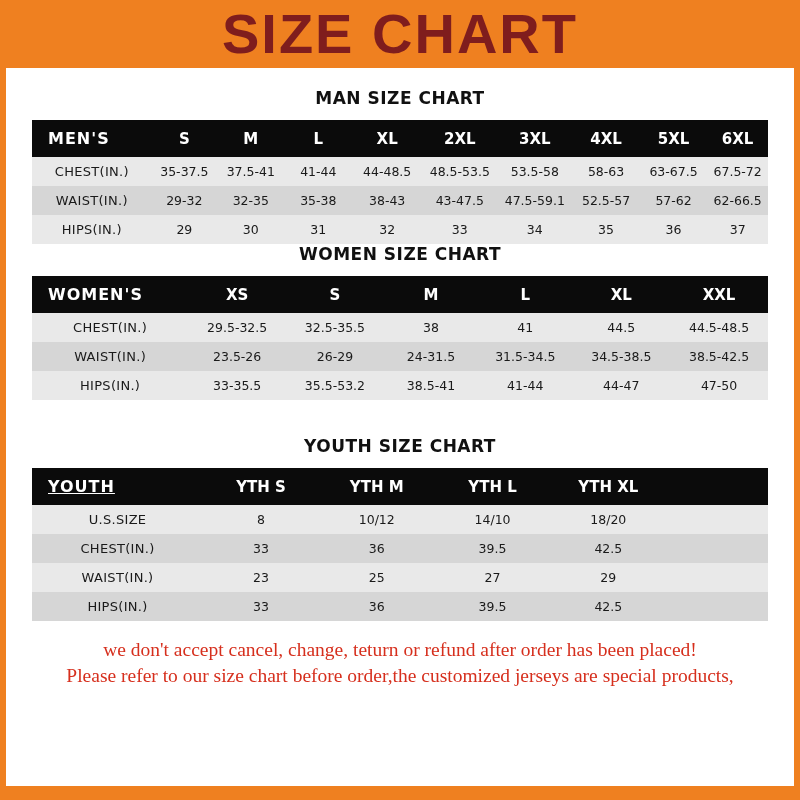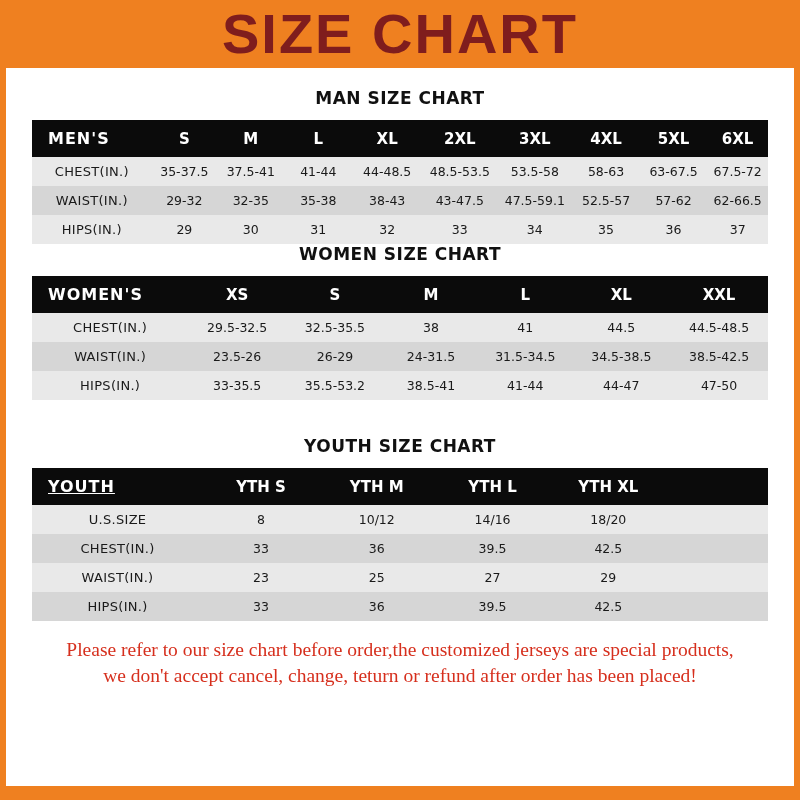--- a/index.html
+++ b/index.html
@@ -241,21 +241,21 @@
           <th style="width:16%">YTH L</th>
           <th style="width:16%">YTH XL</th>
           <th style="width:14%"></th>
         </tr>
       </thead>
       <tbody>
         <tr class="light">
           <td class="rowlabel">U.S.SIZE</td>
           <td>8</td>
           <td>10/12</td>
-          <td>14/16</td>
+          <td>14/10</td>
           <td>18/20</td>
           <td></td>
         </tr>
         <tr class="dark">
           <td class="rowlabel">CHEST(IN.)</td>
           <td>33</td>
           <td>36</td>
           <td>39.5</td>
           <td>42.5</td>
           <td></td>
@@ -274,18 +274,18 @@
           <td>36</td>
           <td>39.5</td>
           <td>42.5</td>
           <td></td>
         </tr>
       </tbody>
     </table>
   </div>
 
   <div class="notice">
+    <div>we don't accept cancel, change, teturn or refund after order has been placed!</div>
     <div>Please refer to our size chart before order,the customized jerseys are special products,</div>
-    <div>we don't accept cancel, change, teturn or refund after order has been placed!</div>
   </div>
 
   <div class="footer-bar"></div>
 </div>
 
 </body></html>

